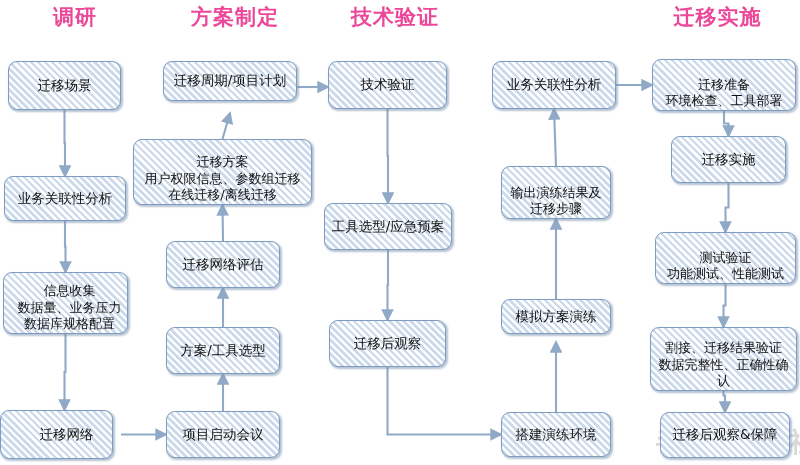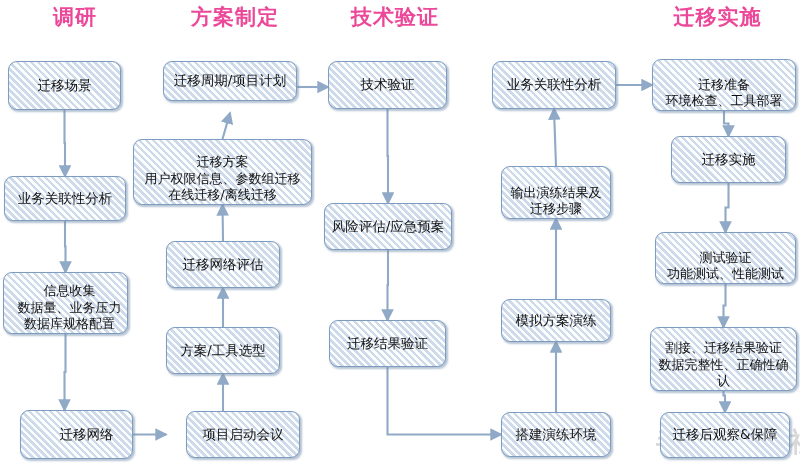--- a/index.html
+++ b/index.html
@@ -98,57 +98,57 @@
         <span class="txt">迁移场景</span>
       </div>
       <div class="node" style="left: 4px; top: 176px; width: 122px; height: 45px;">
         <span class="txt">业务关联性分析</span>
       </div>
       <div class="node small" style="left: 3px; top: 272px; width: 125px; height: 62px; padding-left: 8px;">
         <span class="txt">信息收集
 数据量、业务压力
 数据库规格配置</span>
       </div>
-      <div class="node" style="left: 20px; top: 410px; width: 113px; height: 49px; padding-left: 20px;">
+      <div class="node" style="left: 0; top: 410px; width: 113px; height: 49px; padding-left: 20px;">
         <span class="txt">迁移网络</span>
       </div>
       <div class="node" style="left: 163px; top: 61px; width: 134px; height: 40px;">
         <span class="txt">迁移周期/项目计划</span>
       </div>
       <div class="node small" style="left: 133px; top: 139px; width: 179px; height: 66px;">
         <span class="txt">迁移方案
 用户权限信息、参数组迁移
 在线迁移/离线迁移</span>
       </div>
       <div class="node" style="left: 166px; top: 241px; width: 114px; height: 47px;">
         <span class="txt">迁移网络评估</span>
       </div>
       <div class="node" style="left: 166px; top: 327px; width: 114px; height: 47px;">
         <span class="txt">方案/工具选型</span>
       </div>
-      <div class="node" style="left: 166px; top: 411px; width: 114px; height: 47px; margin-left: 20px;">
+      <div class="node" style="left: 166px; top: 411px; width: 114px; height: 47px;">
         <span class="txt">项目启动会议</span>
       </div>
       <div class="node" style="left: 328px; top: 61px; width: 119px; height: 48px;">
         <span class="txt">技术验证</span>
       </div>
       <div class="node" style="left: 324px; top: 203px; width: 128px; height: 47px;">
-        <span class="txt">风险评估/应急预案</span>
+        <span class="txt">工具选型/应急预案</span>
       </div>
       <div class="node" style="left: 329px; top: 320px; width: 117px; height: 47px;">
-        <span class="txt">迁移结果验证</span>
+        <span class="txt">迁移后观察</span>
       </div>
       <div class="node" style="left: 492px; top: 61px; width: 124px; height: 48px;">
         <span class="txt">业务关联性分析</span>
       </div>
       <div class="node small" style="left: 501px; top: 166px; width: 110px; height: 53px;">
         <span class="txt">输出演练结果及
 迁移步骤</span>
       </div>
-      <div class="node" style="left: 501px; top: 299px; width: 110px; height: 43px;">
+      <div class="node" style="left: 501px; top: 299px; width: 110px; height: 35px;">
         <span class="txt">模拟方案演练</span>
       </div>
       <div class="node" style="left: 501px; top: 412px; width: 110px; height: 45px;">
         <span class="txt">搭建演练环境</span>
       </div>
       <div class="node small" style="left: 652px; top: 59px; width: 144px; height: 52px;">
         <span class="txt">迁移准备
 环境检查、工具部署</span>
       </div>
       <div class="node" style="left: 671px; top: 136px; width: 115px; height: 47px;">

